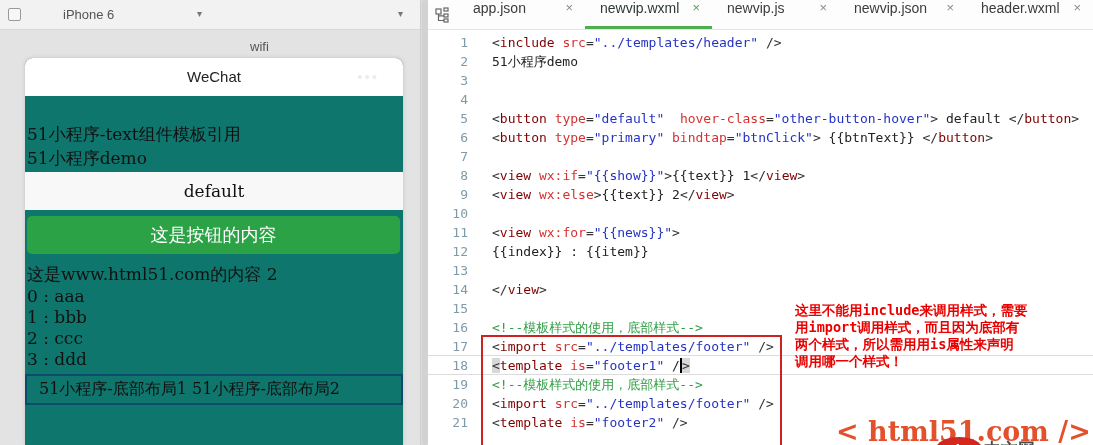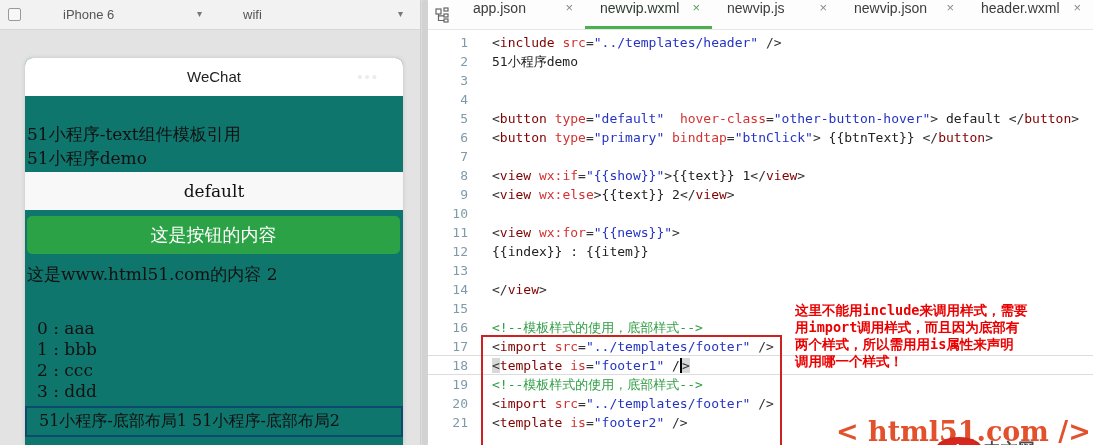--- a/index.html
+++ b/index.html
@@ -8,35 +8,35 @@
   #stage { position:relative; width:1093px; height:445px; }
 
   
   .sim-panel { position:absolute; left:0; top:0; width:420px; height:445px; background:#e3e3e3; }
   .device-bar { position:relative; height:30px; background:#f2f2f2; border-bottom:1px solid #d8d8d8; }
   .device-bar .sq-icon { position:absolute; left:8px; top:8px; width:13px; height:13px;
     border:1px solid #9a9a9a; border-radius:2px; background:#f7f7f7; }
   .bar-label { position:absolute; top:7px; font-size:13px; color:#555; }
   .bar-caret { position:absolute; top:8px; font-size:10px; color:#777; }
   #device-label { left:38px;padding-left:25px; } #device-caret { left:197px; }
-  #network-label { left:243px; } #network-caret { left:398px; }
+  #network-label { left:250px;margin-top:32px; } #network-caret { left:398px; }
 
   .phone { position:absolute; left:25px; top:58px; width:378px; height:387px; background:#0f766e;
     border-radius:8px 8px 0 0; box-shadow:0 0 4px rgba(0,0,0,.15); overflow:hidden; }
   .wechat-bar { position:relative; height:38px; line-height:38px; text-align:center;
     font-size:15px; color:#222; background:#fff; }
   .wechat-dots { position:absolute; right:24px; top:0; color:#ececec; font-size:15px; letter-spacing:2px; }
   .phone-body { font-family:"DejaVu Serif", serif; color:#111; }
   .intro { margin-top:26px; padding-left:2px; font-size:17px; line-height:24px; }
   .btn-default { margin-top:2px; height:38px; line-height:38px; text-align:center;
     background:#f8f8f8; color:#111; font-size:17px; }
   .btn-primary { margin:6px 3px 4px 2px; height:38px; line-height:38px; text-align:center;
     background:#2BA245; color:#fff; font-size:18px; border-radius:5px; }
   .content-line { margin-top:8px; padding-left:2px; font-size:17px; line-height:24px; }
-  .news-list { padding-left:12px; font-size:17px; line-height:21px;margin-top:32px; }
+  .news-list { padding-left:2px; font-size:17px; line-height:21px; }
   .footer-box { margin-top:4px; border:2px solid #0c4a6e; padding:3px 12px 4px;
     font-size:16px; line-height:20px; }
 
   
   .divider { position:absolute; left:420px; top:0; width:8px; height:445px;
     background:#dcdcdc; border-left:1px solid #cfcfcf; }
   .divider .thumb { position:absolute; left:1px; top:0; width:6px; height:445px;
     background:#d2d2d2; border-radius:3px; }
 
   

